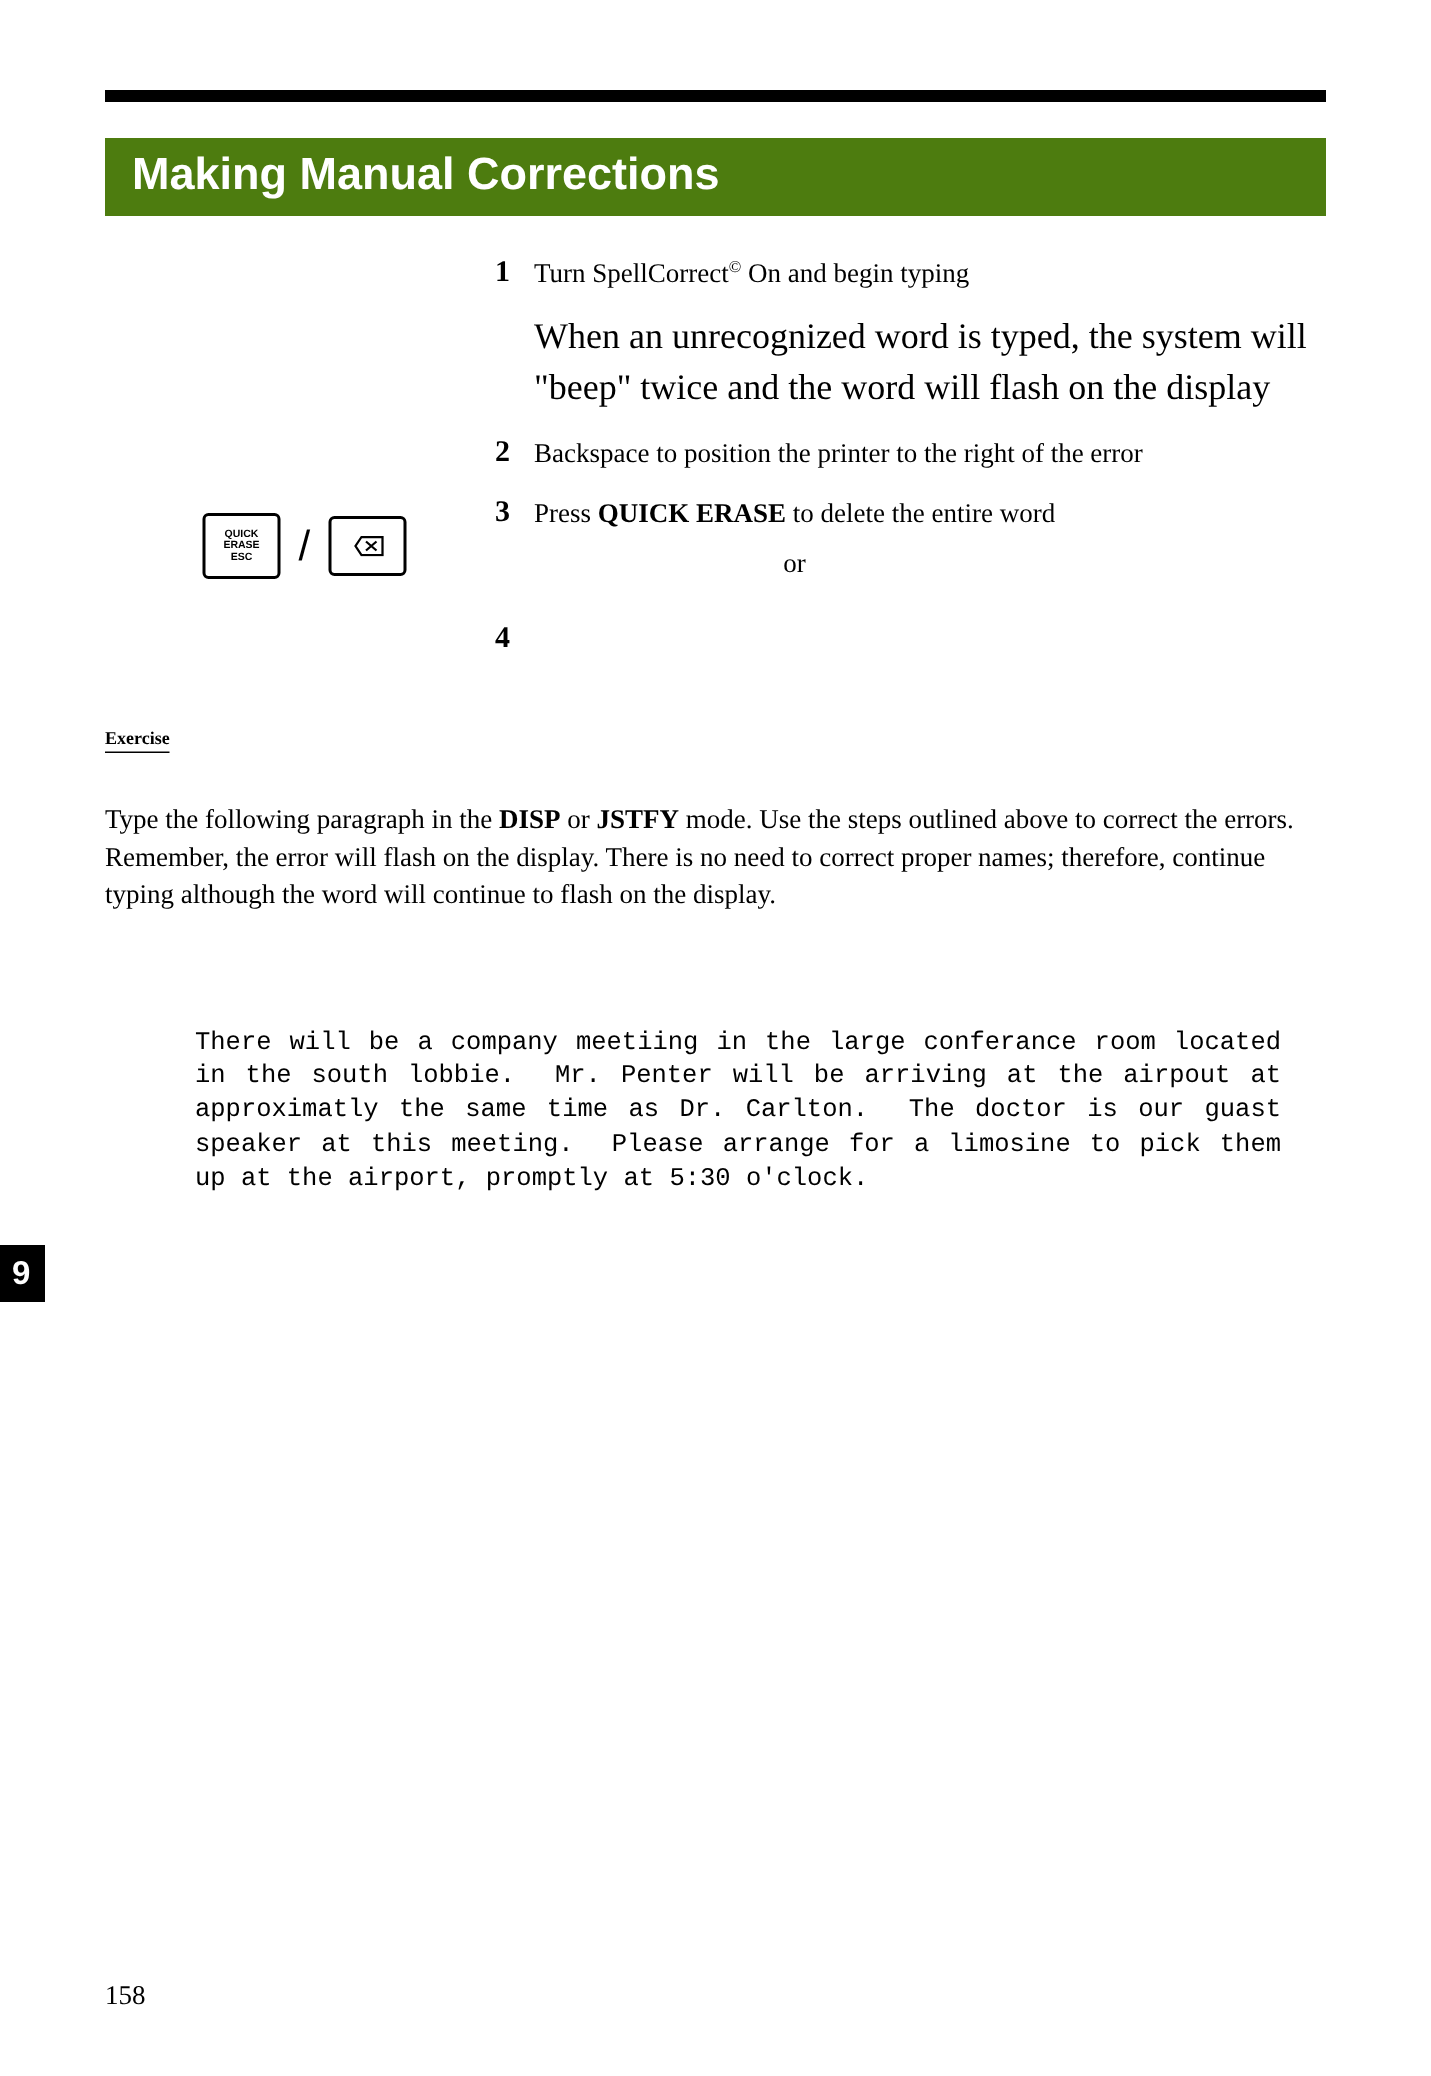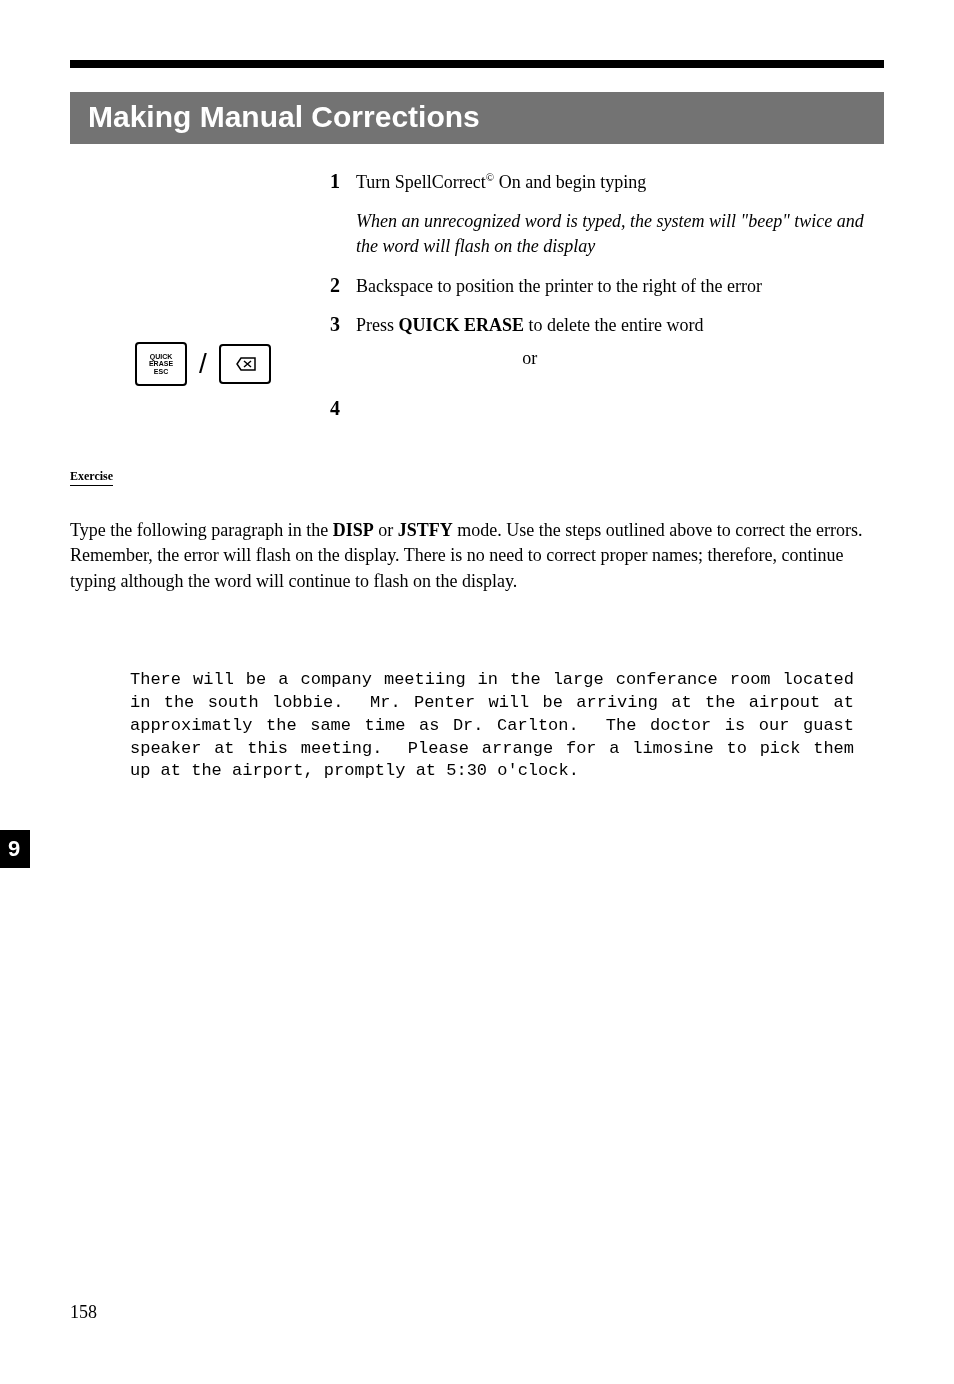--- a/index.html
+++ b/index.html
@@ -15,21 +15,21 @@
   .page {
     padding: 60px 70px 40px 70px;
     box-sizing: border-box;
   }
   .top-rule {
     height: 8px;
     background: #000;
     margin-bottom: 24px;
   }
   .title-bar {
-    background: #737373;
+    background: #4d7c0f;
     color: #fff;
     padding: 8px 18px 10px 18px;
     font-family: "Helvetica Neue", Helvetica, Arial, sans-serif;
     font-weight: bold;
     font-size: 30px;
   }
   .content {
     margin-top: 26px;
   }
   .steps {
@@ -44,23 +44,22 @@
     font-size: 20px;
     width: 26px;
     flex: none;
   }
   .step-body {
     font-size: 18px;
     line-height: 1.4;
   }
   .step-sub {
     margin-top: 14px;
-    font-size: 18px;
+    font-size: 24px;
     line-height: 1.4;
-    font-style: italic;
   }
   .or-line {
     text-align: center;
     margin: 8px 0;
     font-size: 18px;
   }
   .bold { font-weight: bold; }
   .reg-mark {
     font-size: 11px;
     vertical-align: super;
@@ -149,21 +148,21 @@
     background: #000;
     color: #fff;
     font-family: Arial, Helvetica, sans-serif;
     font-weight: bold;
     font-size: 22px;
     padding: 6px 10px 6px 8px;
   }
   .page-num {
     position: absolute;
     left: 70px;
-    bottom: 61px;
+    bottom: 43px;
     font-size: 18px;
   }
 </style>
 </head>
 <body>
 
 <div class="page">
   <div class="top-rule"></div>
 
   <div class="title-bar">

